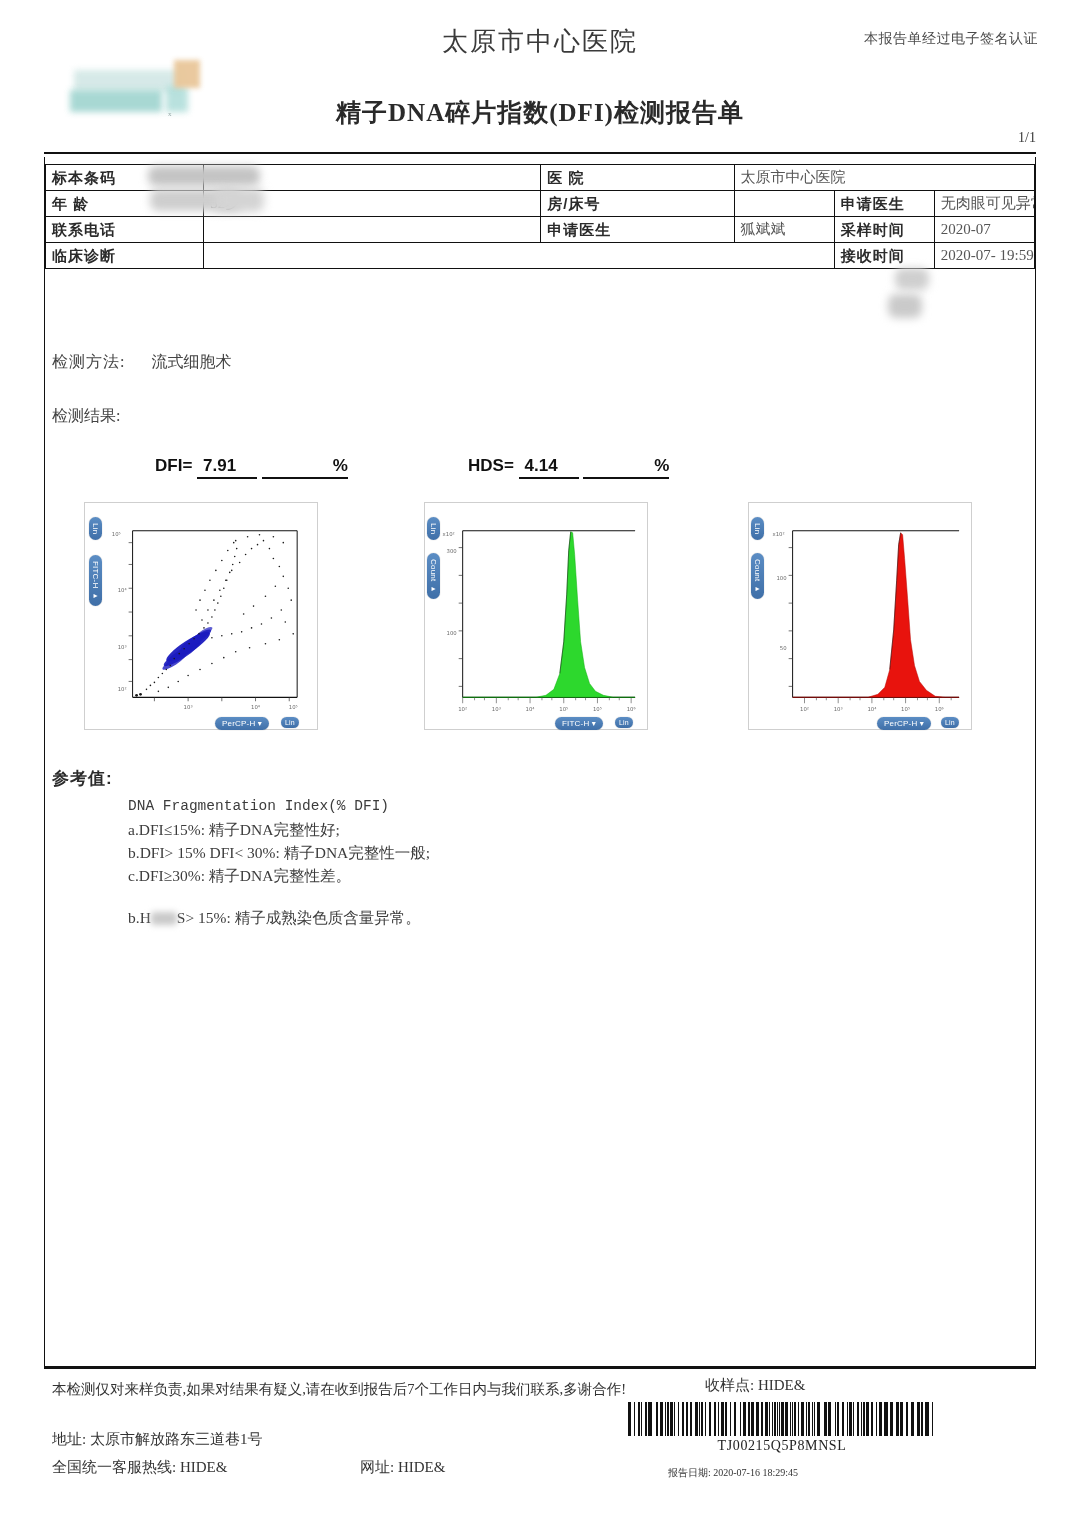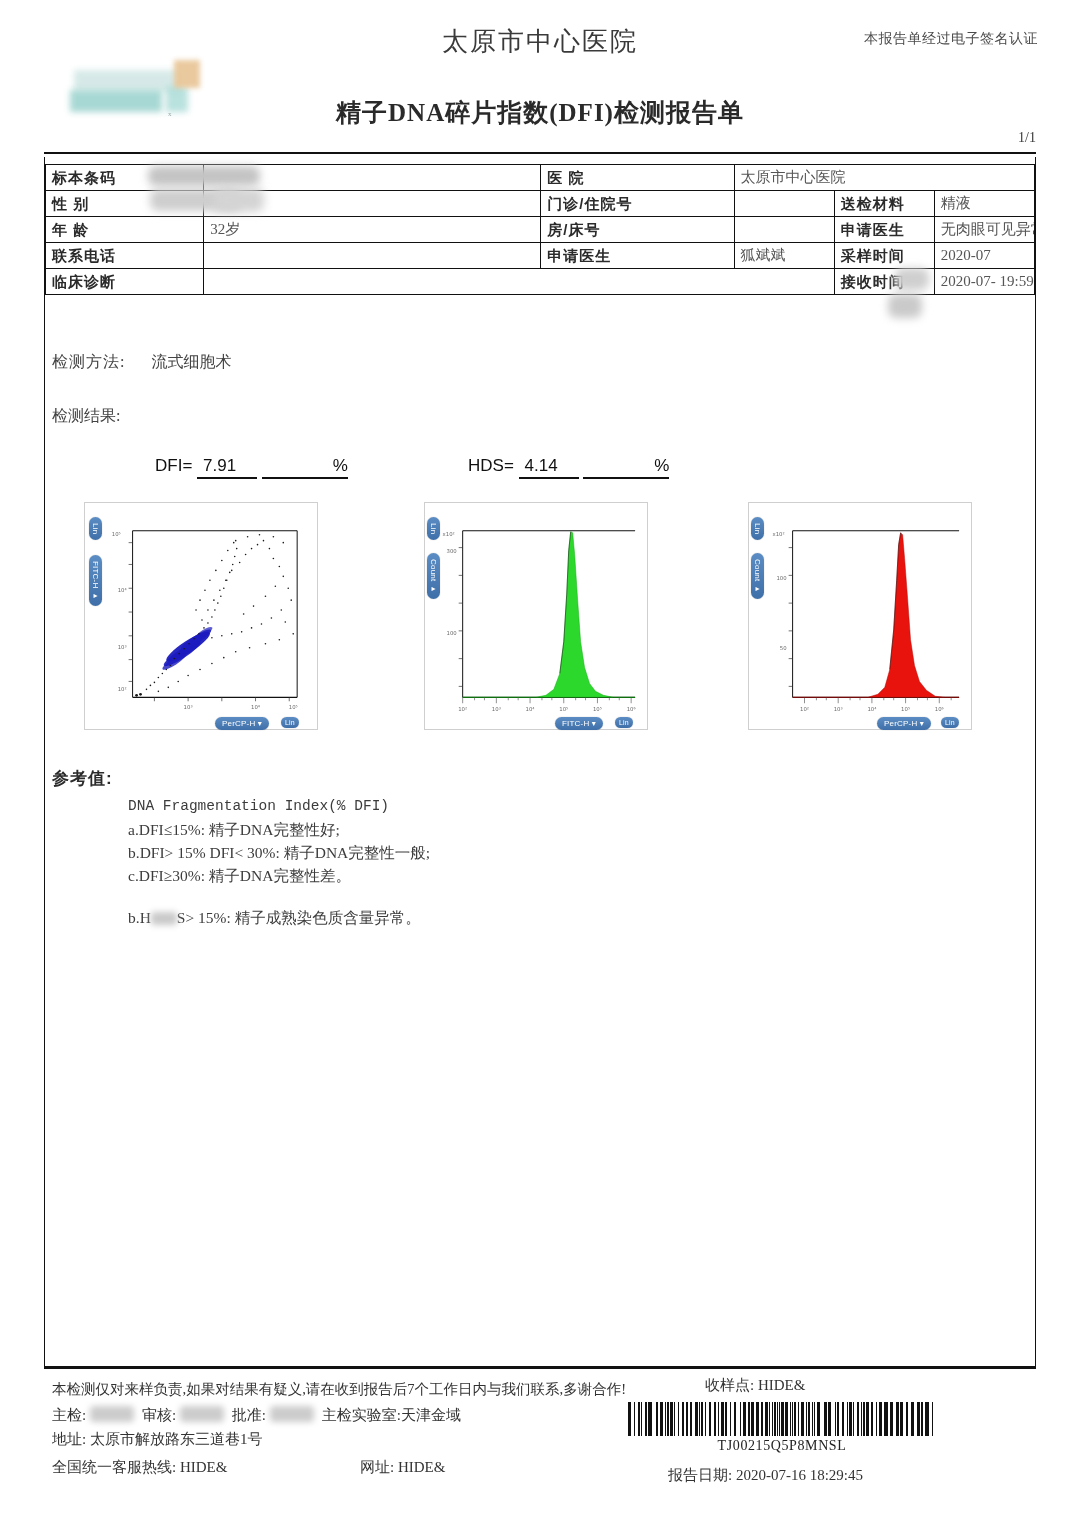--- a/index.html
+++ b/index.html
@@ -72,21 +72,21 @@
   .rb-date2 { position:absolute; left:888px; top:294px; width:34px; height:24px;
     background:#cacaca; filter:blur(4px); border-radius:8px; }
 
   
   .method { position:absolute; left:52px; top:352px; font-size:16px; color:#444; }
   .method .k { letter-spacing:1px; }
   .method .v { margin-left:22px; }
   .results-lbl { position:absolute; left:52px; top:406px; font-size:16px; color:#444; }
 
   .metric { position:absolute; font-family:"Liberation Sans", sans-serif;
-    font-size:17px; font-weight:normal; color:#111; }
+    font-size:17px; font-weight:bold; color:#111; }
   .metric .num { display:inline-block; min-width:60px; border-bottom:2px solid #111;
     padding:0 2px 1px 6px; text-align:left; }
   .metric .pct { display:inline-block; min-width:86px; border-bottom:2px solid #111;
     text-align:right; padding-bottom:1px; }
   #m-dfi { left:155px; top:456px; }
   #m-hds { left:468px; top:456px; }
 
   
   .plot { position:absolute; background:#fff; border:1px solid #cfcfcf; }
   #plot1 { left:84px; top:502px; width:234px; height:228px; }
@@ -126,21 +126,21 @@
   .f-disc { font-size:14.5px; }
   .rb-sig { display:inline-block; width:44px; height:16px; background:#cccccc;
     filter:blur(3.2px); border-radius:4px; vertical-align:-2px; margin:0 4px; }
   .collect { position:absolute; left:705px; top:1376px; font-size:15px; color:#333; }
 
   .bc-wrap { position:absolute; left:628px; top:1402px; width:308px; }
   .bc { height:34px; width:308px; display:flex; align-items:stretch; overflow:hidden; }
   .bc i { display:block; height:34px; }
   .bc-text { text-align:center; font-size:14px; letter-spacing:.6px; color:#222;
     margin-top:2px; font-family:"Liberation Serif", serif; }
-  .rep-date { position:absolute; left:668px; top:1466px; font-size:15px; color:#333; }
+  .rep-date { position:absolute; left:668px; top:1466px; font-size:10px; color:#333; }
 
   .addr { position:absolute; left:52px; top:1430px; font-size:15px; color:#333; }
   .hot  { position:absolute; left:52px; top:1458px; font-size:15px; color:#333; }
   .web  { position:absolute; left:360px; top:1458px; font-size:15px; color:#333; }
 </style>
 </head>
 <body>
 
 <div class="page">
 
@@ -161,28 +161,20 @@
   <div class="frame-top"></div>
   <div class="frame"></div>
 
   <table class="info">
     <tbody>
         <tr>
       <td class="lbl c1">标本条码</td>
       <td class="val c2"></td>
       <td class="lbl c3">医  院</td>
       <td class="val c4" colspan="3">太原市中心医院</td>
-    </tr>
-    <tr>
-      <td class="lbl c1">性  别</td>
-      <td class="val c2"></td>
-      <td class="lbl c3">门诊/住院号</td>
-      <td class="val c4"></td>
-      <td class="lbl c5">送检材料</td>
-      <td class="val c6">精液</td>
     </tr>
     <tr>
       <td class="lbl c1">年  龄</td>
       <td class="val c2">32岁</td>
       <td class="lbl c3">房/床号</td>
       <td class="val c4"></td>
       <td class="lbl c5">申请医生</td>
       <td class="val c6">无肉眼可见异常</td>
     </tr>
     <tr>
@@ -466,26 +458,20 @@
     <div class="cn">a.DFI≤15%: 精子DNA完整性好;</div>
     <div class="cn">b.DFI&gt; 15% DFI&lt; 30%: 精子DNA完整性一般;</div>
     <div class="cn">c.DFI≥30%: 精子DNA完整性差。</div>
     <div class="gap"></div>
     <div class="cn">b.H<span class="rb-hds"></span>S&gt; 15%: 精子成熟染色质含量异常。</div>
   </div>
 
   <div class="foot-rule"></div>
   <div class="foot">
     <div class="foot-row f-disc">本检测仅对来样负责,如果对结果有疑义,请在收到报告后7个工作日内与我们联系,多谢合作!</div>
-    <div class="foot-row">
-      <span>主检:</span><span class="rb-sig"></span>
-      <span>审核:</span><span class="rb-sig"></span>
-      <span>批准:</span><span class="rb-sig"></span>
-      <span>主检实验室:</span><span>天津金域</span>
-    </div>
   </div>
 
   <div class="collect">
     <span>收样点:</span>
     <span>HIDE&amp;</span>
   </div>
 
   <div class="addr">
     <span>地址:</span>
     <span>太原市解放路东三道巷1号</span>

